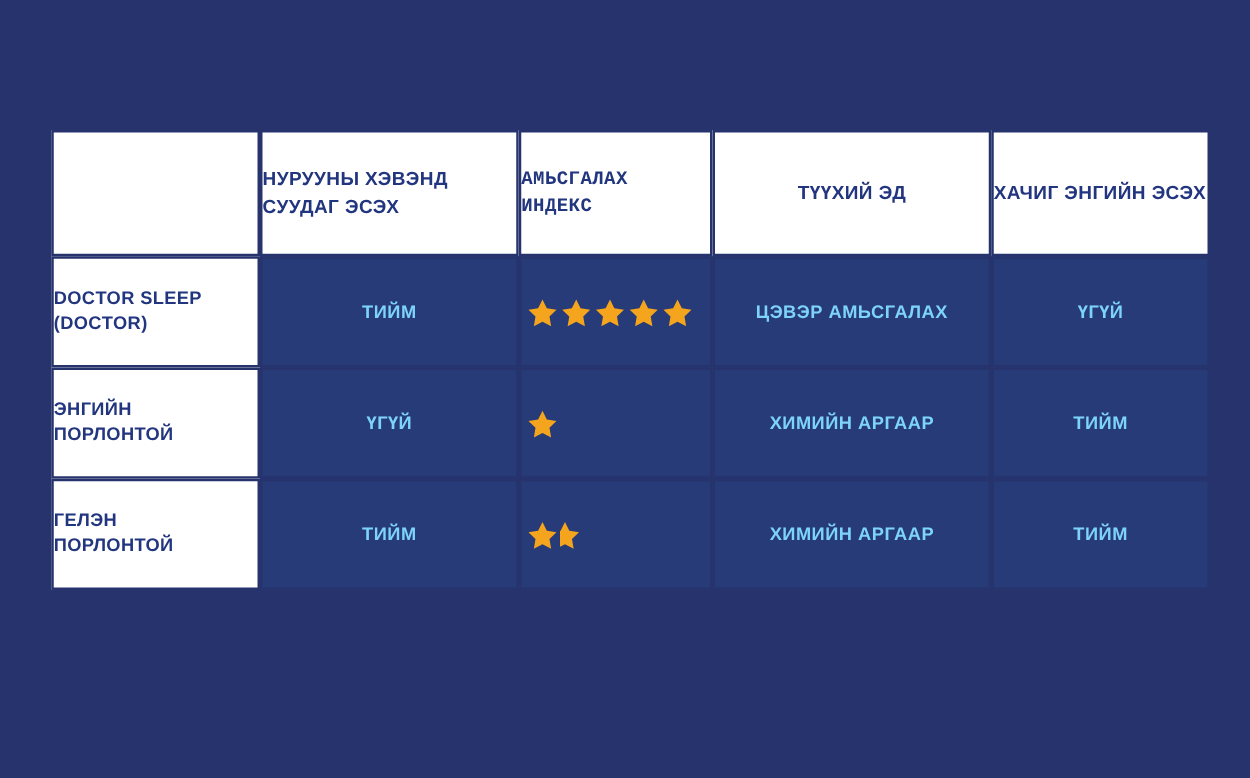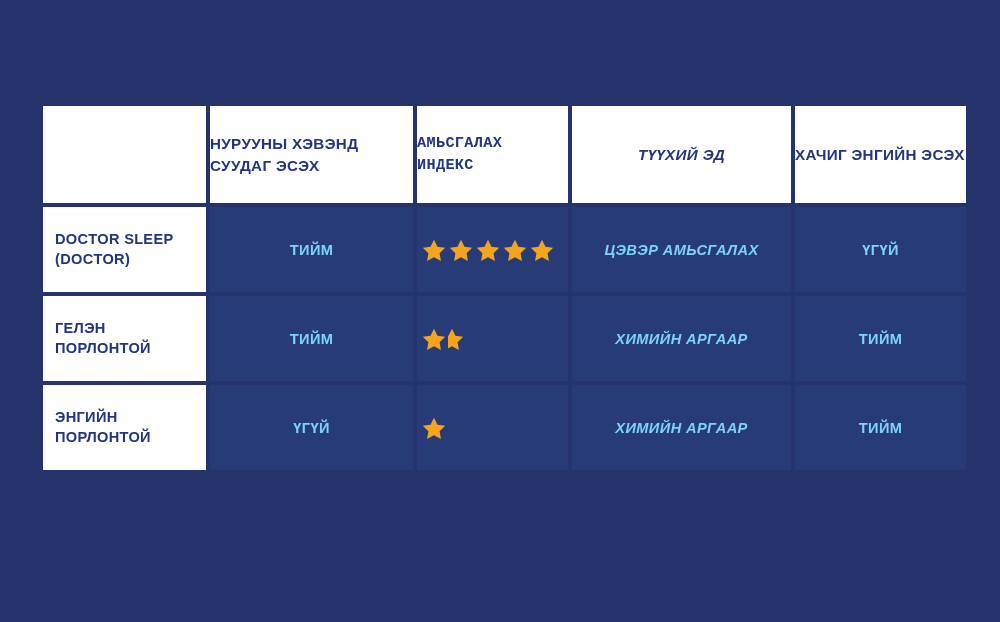--- a/index.html
+++ b/index.html
@@ -22,21 +22,21 @@
     height: 368px;
     border-collapse: separate;
     border-spacing: 0;
     table-layout: fixed;
   }
 
   
   .col-name   { width: 167px; }
   .col-spine  { width: 207px; }
   .col-index  { width: 155px; font-family: Liberation Mono, monospace; }
-  .col-raw    { width: 223px; font-style: italic; }
+  .col-raw    { width: 223px; }
   .col-mite   { width: 175px; }
 
   
   #comparison-table th,
   #comparison-table td {
     padding: 0;
     margin: 0;
     vertical-align: middle;
     box-sizing: border-box;
     border: 2px solid #27336c;
@@ -75,21 +75,21 @@
   }
   .data-row td.cell-name {
     background: #ffffff;
     color: #22357f;
     text-align: left;
     padding-left: 18px;
     font-size: 14.6px;
     line-height: 1.35;
     letter-spacing: 0.3px;
   }
-  .cell-name .name-line { display: block; padding-left: 12px; }
+  .cell-name .name-line { display: block; }
 
   
   .rating {
     display: flex;
     align-items: center;
     justify-content: flex-start;
     gap: 1px;
     height: 100%;
     padding-left: 4px;
   }
@@ -166,50 +166,50 @@
                 <path d="M12.6 1.1l3.35 6.79 7.5 1.09-5.43 5.29 1.28 7.46-6.7-3.52-6.71 3.52 1.28-7.46L1.7 8.98l7.5-1.09z" fill="#f5a41d"></path>
               </svg>
             </span>
           </div>
         </td>
         <td class="col-raw">ЦЭВЭР АМЬСГАЛАХ</td>
         <td class="col-mite">ҮГҮЙ</td>
       </tr>
       <tr class="data-row">
         <td class="cell-name col-name">
-          <span class="name-line">ГЕЛЭН</span>
+          <span class="name-line">ЭНГИЙН</span>
           <span class="name-line">ПОРЛОНТОЙ</span>
         </td>
-        <td class="col-spine">ТИЙМ</td>
+        <td class="col-spine">ҮГҮЙ</td>
         <td class="col-index">
           <div class="rating">
             <span class="star">
-              <svg viewBox="0 0 25.2 22.2" xmlns="http://www.w3.org/2000/svg">
-                <path d="M12.6 1.1l3.35 6.79 7.5 1.09-5.43 5.29 1.28 7.46-6.7-3.52-6.71 3.52 1.28-7.46L1.7 8.98l7.5-1.09z" fill="#f5a41d"></path>
-              </svg>
-            </span>
-            <span class="star star-partial">
               <svg viewBox="0 0 25.2 22.2" xmlns="http://www.w3.org/2000/svg">
                 <path d="M12.6 1.1l3.35 6.79 7.5 1.09-5.43 5.29 1.28 7.46-6.7-3.52-6.71 3.52 1.28-7.46L1.7 8.98l7.5-1.09z" fill="#f5a41d"></path>
               </svg>
             </span>
           </div>
         </td>
         <td class="col-raw">ХИМИЙН АРГААР</td>
         <td class="col-mite">ТИЙМ</td>
       </tr>
       <tr class="data-row">
         <td class="cell-name col-name">
-          <span class="name-line">ЭНГИЙН</span>
+          <span class="name-line">ГЕЛЭН</span>
           <span class="name-line">ПОРЛОНТОЙ</span>
         </td>
-        <td class="col-spine">ҮГҮЙ</td>
+        <td class="col-spine">ТИЙМ</td>
         <td class="col-index">
           <div class="rating">
             <span class="star">
+              <svg viewBox="0 0 25.2 22.2" xmlns="http://www.w3.org/2000/svg">
+                <path d="M12.6 1.1l3.35 6.79 7.5 1.09-5.43 5.29 1.28 7.46-6.7-3.52-6.71 3.52 1.28-7.46L1.7 8.98l7.5-1.09z" fill="#f5a41d"></path>
+              </svg>
+            </span>
+            <span class="star star-partial">
               <svg viewBox="0 0 25.2 22.2" xmlns="http://www.w3.org/2000/svg">
                 <path d="M12.6 1.1l3.35 6.79 7.5 1.09-5.43 5.29 1.28 7.46-6.7-3.52-6.71 3.52 1.28-7.46L1.7 8.98l7.5-1.09z" fill="#f5a41d"></path>
               </svg>
             </span>
           </div>
         </td>
         <td class="col-raw">ХИМИЙН АРГААР</td>
         <td class="col-mite">ТИЙМ</td>
       </tr>
     </tbody>

